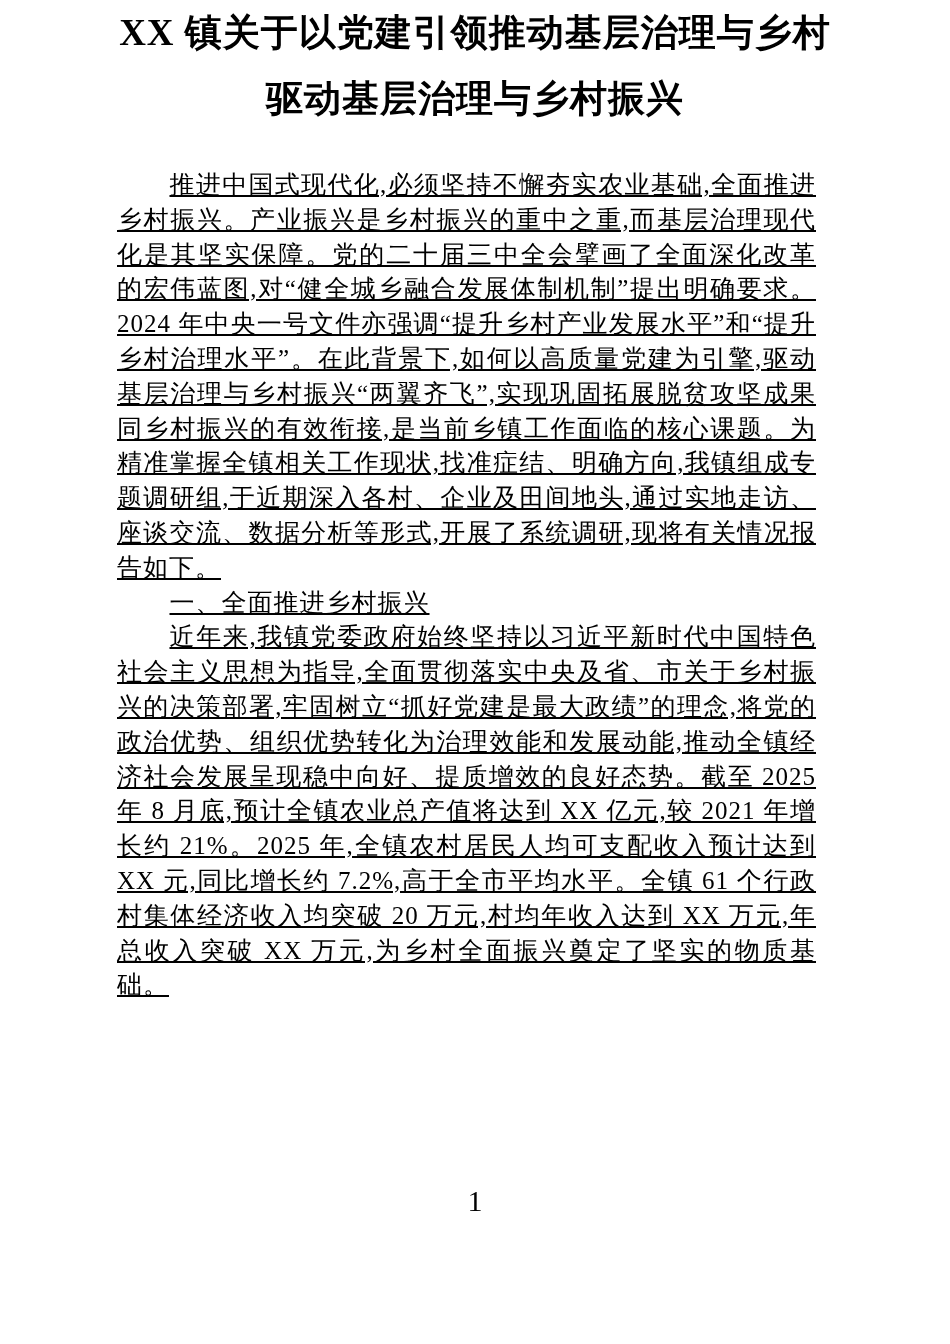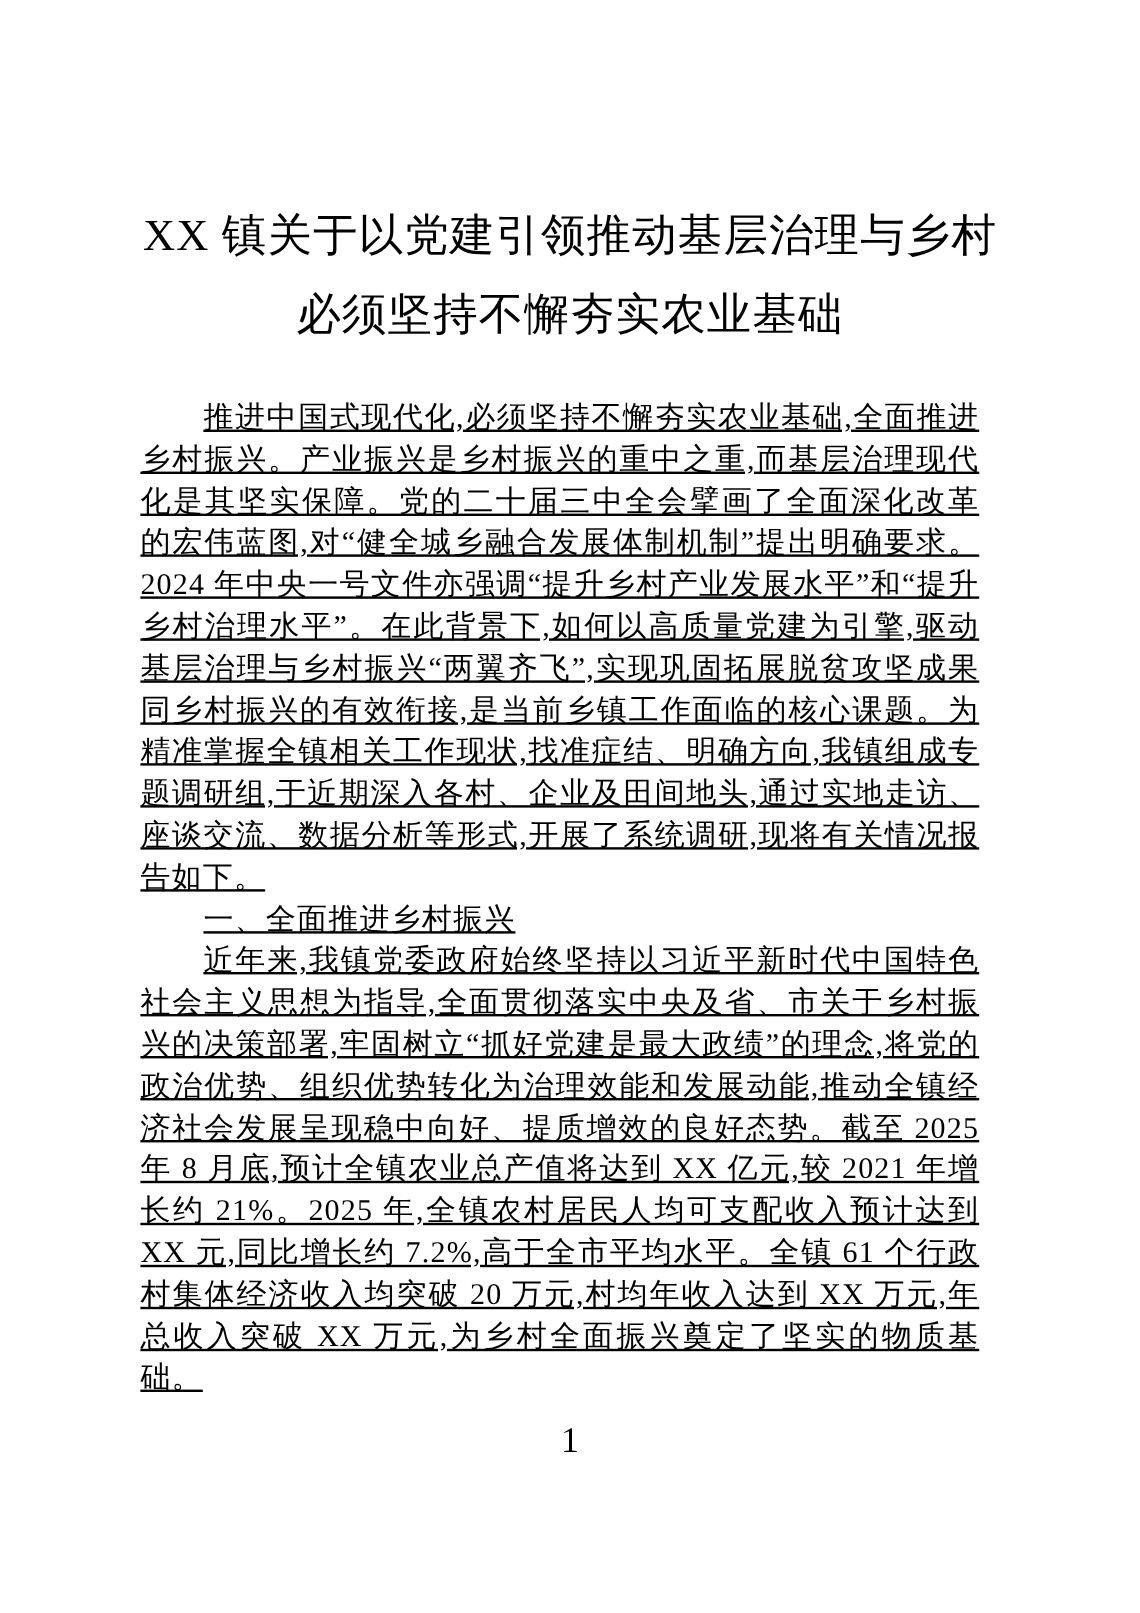--- a/index.html
+++ b/index.html
@@ -12,24 +12,23 @@
     width: 950px;
     height: 1344px;
     margin: 0 auto;
     background: #ffffff;
     color: #000000;
     overflow: hidden;
     font-family: "Liberation Serif", "DejaVu Serif", serif;
   }
   .title {
     margin: 0;
-    padding-top: 164px;
     text-align: center;
     font-size: 37px;
-    font-weight: normal;
+    font-weight: bold;
     line-height: 66px;
     letter-spacing: 1px;
   }
   .title-line {
     display: block;
     white-space: nowrap;
   }
   .content {
     margin: 36px 134px 0 117px;
     text-align: justify;
@@ -52,21 +51,21 @@
     line-height: 34px;
   }
 </style>
 </head>
 <body>
 
 <div class="page">
 
   <h1 class="title">
     <span class="title-line">XX 镇关于以党建引领推动基层治理与乡村</span>
-    <span class="title-line">必须坚持不懈夯实农业基础</span>
+    <span class="title-line">驱动基层治理与乡村振兴</span>
   </h1>
 
   <div class="content">
     <p class="para">推进中国式现代化,必须坚持不懈夯实农业基础,全面推进乡村振兴。产业振兴是乡村振兴的重中之重,而基层治理现代化是其坚实保障。党的二十届三中全会擘画了全面深化改革的宏伟蓝图,对“健全城乡融合发展体制机制”提出明确要求。2024 年中央一号文件亦强调“提升乡村产业发展水平”和“提升乡村治理水平”。在此背景下,如何以高质量党建为引擎,驱动基层治理与乡村振兴“两翼齐飞”,实现巩固拓展脱贫攻坚成果同乡村振兴的有效衔接,是当前乡镇工作面临的核心课题。为精准掌握全镇相关工作现状,找准症结、明确方向,我镇组成专题调研组,于近期深入各村、企业及田间地头,通过实地走访、座谈交流、数据分析等形式,开展了系统调研,现将有关情况报告如下。</p>
     <p class="para">一、全面推进乡村振兴</p>
     <p class="para">近年来,我镇党委政府始终坚持以习近平新时代中国特色社会主义思想为指导,全面贯彻落实中央及省、市关于乡村振兴的决策部署,牢固树立“抓好党建是最大政绩”的理念,将党的政治优势、组织优势转化为治理效能和发展动能,推动全镇经济社会发展呈现稳中向好、提质增效的良好态势。截至 2025 年 8 月底,预计全镇农业总产值将达到 XX 亿元,较 2021 年增长约 21%。2025 年,全镇农村居民人均可支配收入预计达到 XX 元,同比增长约 7.2%,高于全市平均水平。全镇 61 个行政村集体经济收入均突破 20 万元,村均年收入达到 XX 万元,年总收入突破 XX 万元,为乡村全面振兴奠定了坚实的物质基础。</p>
   </div>
 
   <div class="page-number">1</div>
 

